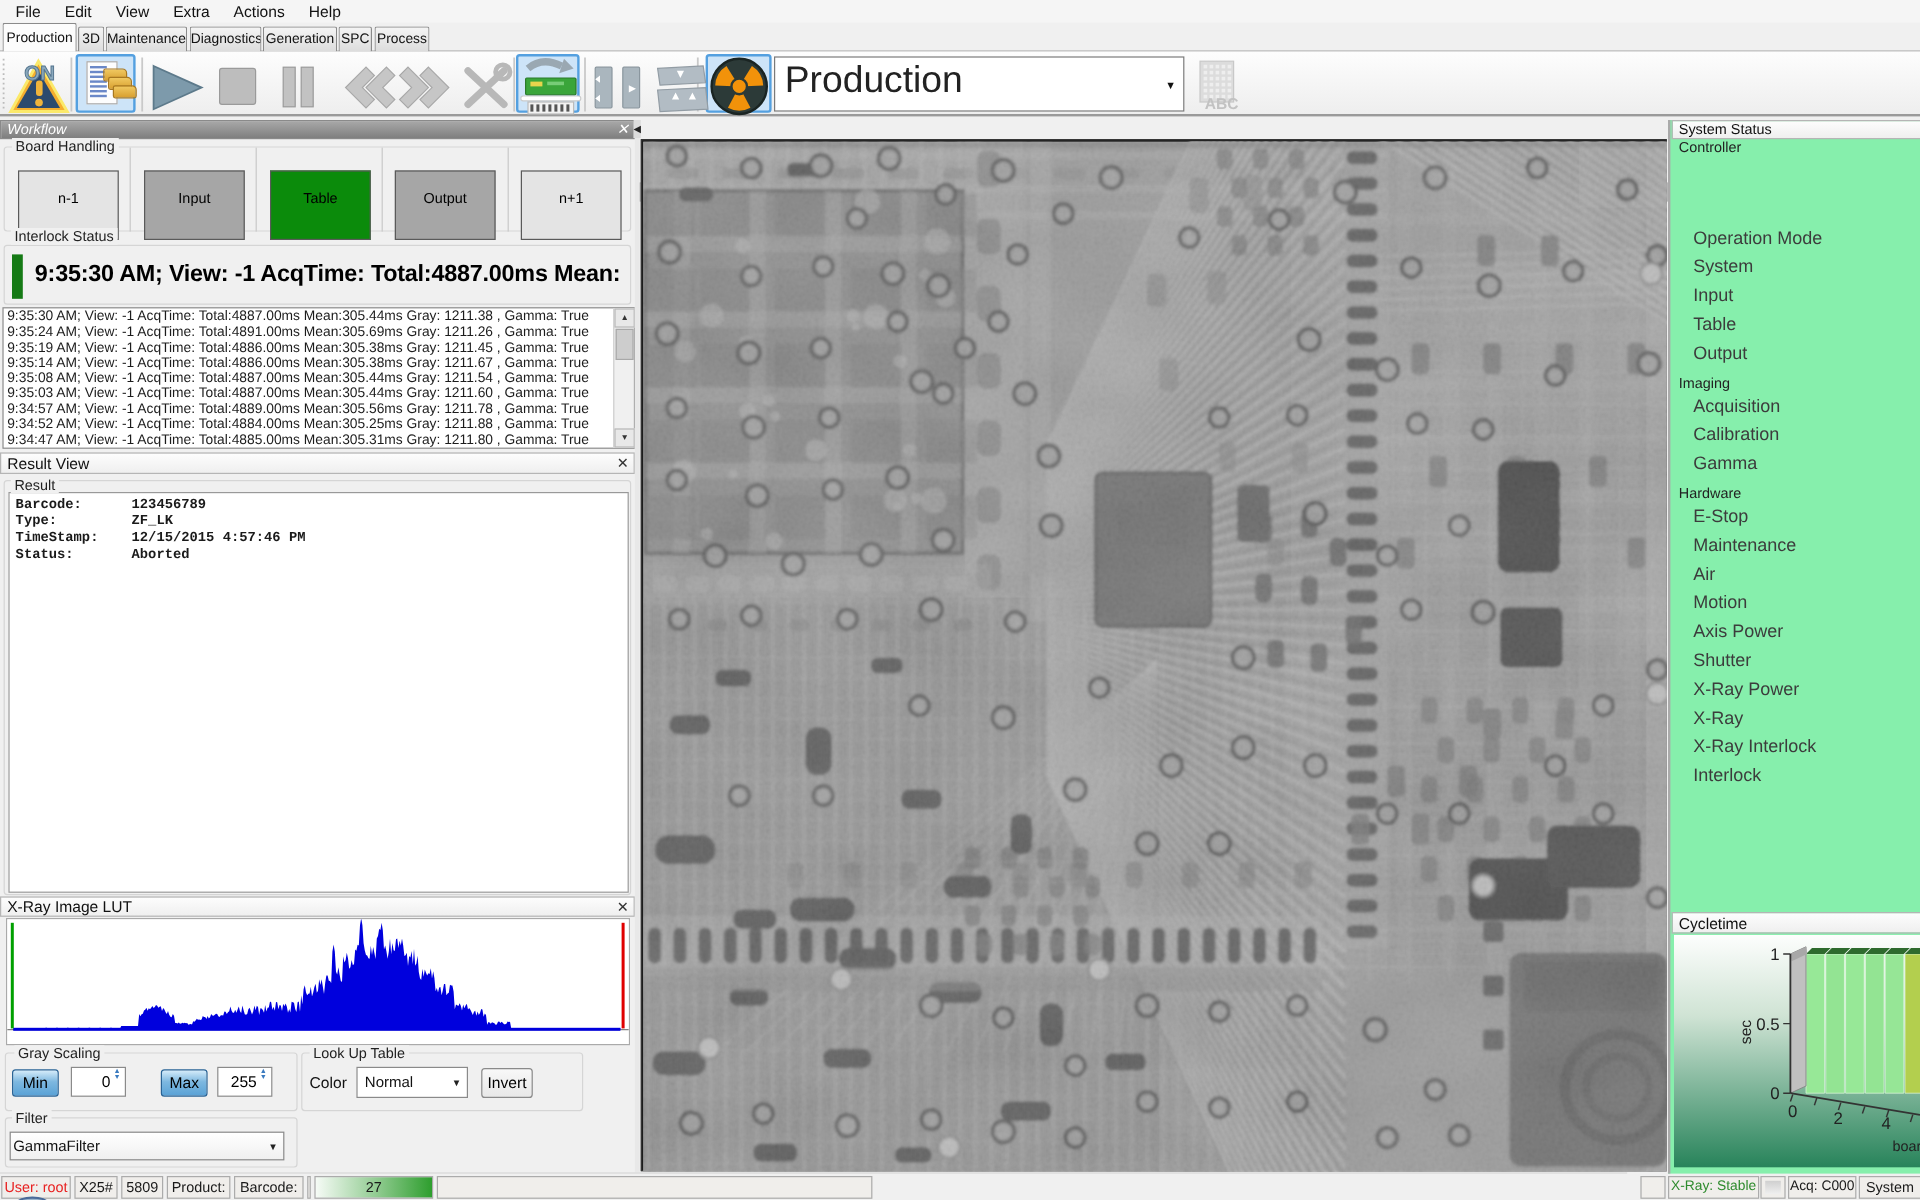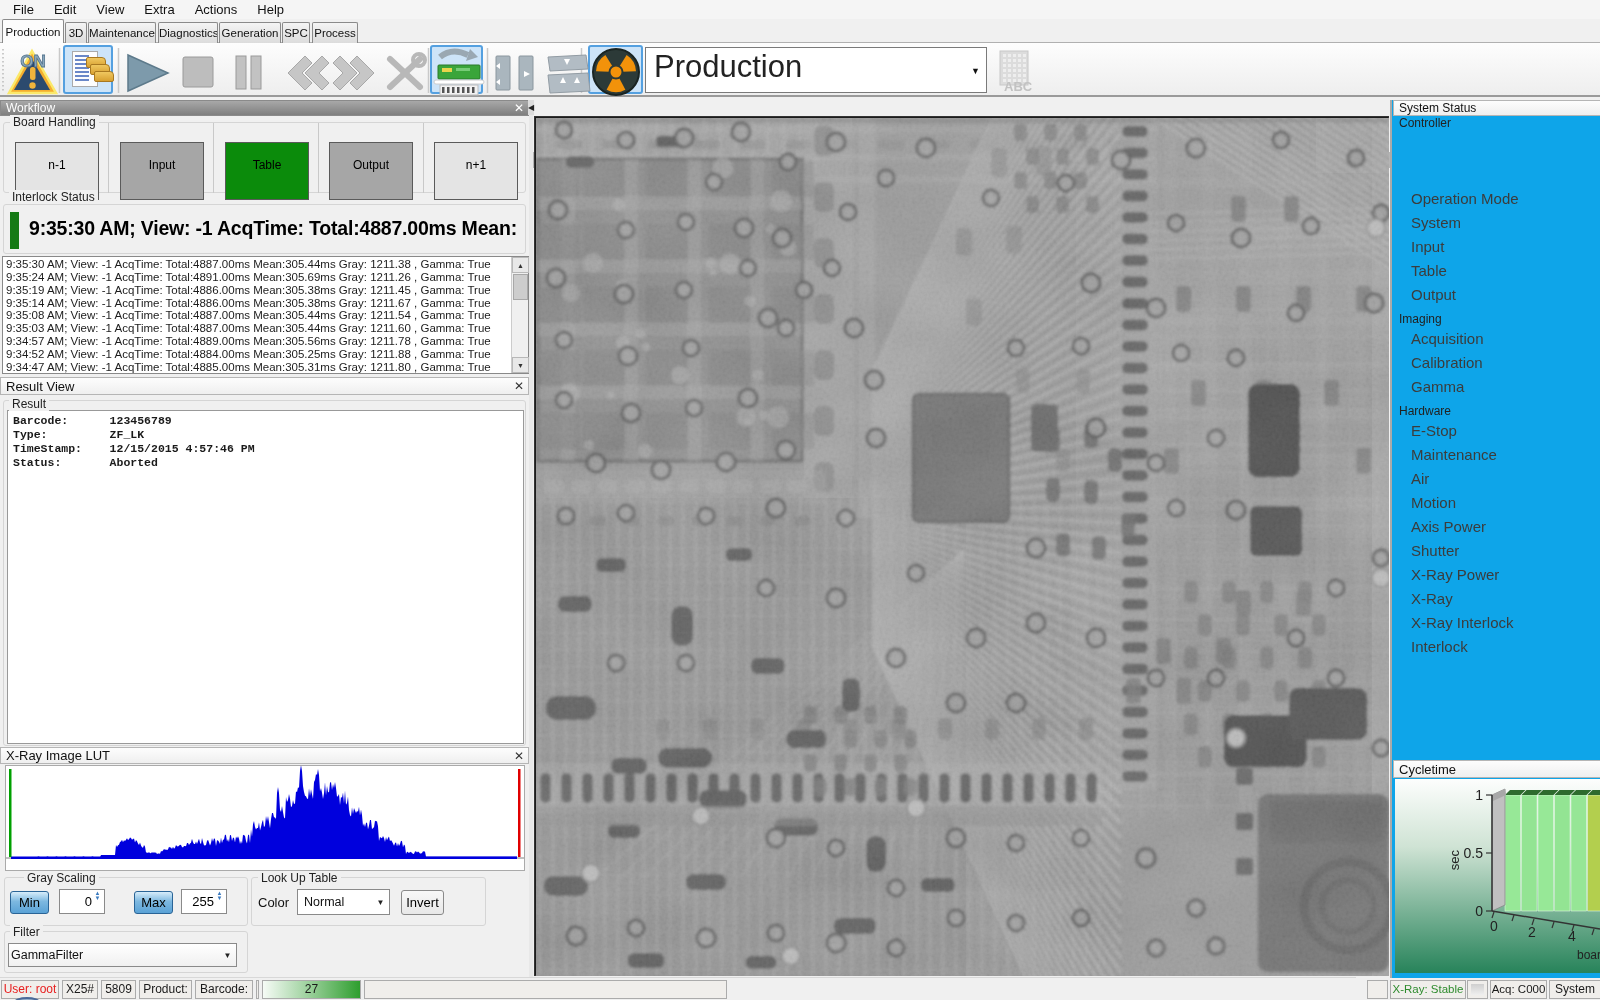--- a/index.html
+++ b/index.html
@@ -5,21 +5,21 @@
 .abs{position:absolute;}
 .menubar{left:0;top:0;width:1600px;height:19px;background:#f5f5f5;}
 .menubar span{display:inline-block;padding:2px 0;margin:0 10px;font-size:13px;color:#111;}
 .tabbar{left:0;top:19px;width:1600px;height:24px;background:#f0f0f0;border-bottom:1px solid #b0b0b0;}
 .tab{position:absolute;top:3px;height:21px;background:linear-gradient(#f4f4f4,#dcdcdc);border:1px solid #8a8a8a;border-bottom:none;border-radius:2px 2px 0 0;font-size:11.5px;color:#111;text-align:center;line-height:20px;overflow:hidden;}
 .tab.sel{top:0px;height:24px;background:#fcfcfc;line-height:24px;z-index:3;}
 .toolbar{left:0;top:43px;width:1600px;height:54px;background:linear-gradient(#fdfdfd,#eeeeee);border-bottom:2px solid #9a9a9a;}
 .tbtn{position:absolute;top:2px;height:49px;border:2px solid #54a0e0;background:#cde4f8;border-radius:3px;}
 .ptitle{position:absolute;height:16px;background:linear-gradient(#fdfdfd,#efefef);border:1px solid #b5b5b5;font-size:12px;color:#111;line-height:14px;padding-left:5px;}
 .ptitle .x{position:absolute;right:4px;top:0px;font-size:12px;color:#333;}
-.gtitle{background:linear-gradient(#a8a8a8,#7f7f7f);color:#fff;border:1px solid #8a8a8a;}
+.gtitle{background:linear-gradient(#a8a8a8,#7f7f7f);color:#fff;border:1px solid #8a8a8a;font-style:italic;}
 .group{position:absolute;border:1px solid #d5d5d5;border-radius:3px;}
 .glabel{position:absolute;top:-8px;left:6px;background:#f0f0f0;padding:0 3px;font-size:12px;color:#222;z-index:5;}
 .bbtn{position:absolute;top:19px;width:84px;height:58px;border:1px solid #5a5a5a;font-size:12px;color:#000;text-align:center;line-height:44px;}
 .cell{position:absolute;top:0;height:70px;border-right:1px solid #c9c9c9;}
 .logbox{left:2px;top:156px;width:527px;height:118px;background:#fff;border:1px solid #898989;font-size:11.5px;color:#1c1c1c;line-height:12.85px;padding:1px 0 0 3px;white-space:nowrap;overflow:hidden;}
 .mono{font-family:"Liberation Mono",monospace;font-weight:bold;font-size:11.5px;color:#1a1a1a;line-height:14px;white-space:pre;}
 .sbar-seg{position:absolute;top:2px;height:19px;border:1px solid #ababab;background:#f0eeeb;font-size:12px;color:#1a1a1a;text-align:center;line-height:17px;}
 .spin{position:absolute;width:46px;height:25px;border:1px solid #8a8a8a;background:#fff;font-size:13px;text-align:right;line-height:23px;padding-right:12px;}
 .spin .ar{position:absolute;right:1px;top:1px;width:11px;height:21px;font-size:6px;line-height:5px;color:#3a7abf;text-align:center;}
 .bluebtn{position:absolute;width:39px;height:23px;border:1px solid #2a6496;border-radius:3px;background:linear-gradient(#d6ecfa,#7db8e0 45%,#5aa2d6);font-size:13px;text-align:center;line-height:21px;color:#000;}
@@ -190,21 +190,21 @@
     </div>
     <div class="ptitle" style="left:0;top:647px;width:529px;height:17px;line-height:16px;font-size:13px;">X-Ray Image LUT<span class="x">✕</span></div>
     <div class="abs" style="left:5px;top:665px;width:520px;height:106px;border:1px solid #aaa;"><svg width="518" height="104" viewBox="0 0 518 104">
         <rect width="518" height="104" fill="#ffffff"></rect>
         <line x1="0" y1="92.0" x2="518" y2="92.0" stroke="#808080" stroke-width="1"></line>
         <polygon points="5,92.0 5,91.2 6,91.2 7,91.2 8,91.2 9,91.2 10,91.2 11,91.2 12,91.2 13,91.2 14,91.2 15,91.2 16,91.2 17,91.2 18,91.2 19,91.2 20,91.2 21,91.2 22,91.2 23,91.2 24,91.2 25,91.2 26,91.2 27,91.2 28,91.2 29,91.2 30,91.2 31,91.2 32,90.5 33,90.5 34,91.2 35,91.2 36,91.2 37,91.2 38,91.2 39,91.2 40,91.2 41,90.5 42,90.5 43,91.2 44,91.2 45,91.2 46,91.2 47,91.2 48,91.2 49,91.2 50,90.5 51,90.5 52,91.2 53,91.2 54,91.2 55,91.2 56,91.2 57,91.2 58,91.2 59,90.5 60,90.5 61,91.2 62,91.2 63,91.2 64,91.2 65,91.2 66,91.2 67,91.2 68,90.5 69,90.5 70,91.2 71,91.2 72,91.2 73,91.2 74,91.2 75,91.2 76,91.2 77,90.5 78,90.5 79,91.2 80,91.2 81,91.2 82,91.2 83,91.2 84,91.2 85,91.2 86,90.5 87,90.5 88,91.2 89,91.2 90,91.2 91,91.2 92,91.2 93,91.2 94,91.2 95,89.0 96,89.0 97,89.0 98,89.0 99,89.0 100,89.0 101,89.0 102,89.0 103,89.0 104,89.0 105,89.0 106,89.0 107,89.0 108,89.0 109,89.0 110,79.0 111,80.9 112,79.3 113,78.8 114,76.0 115,75.4 116,73.8 117,76.2 118,74.2 119,75.1 120,73.8 121,72.3 122,74.0 123,73.2 124,71.5 125,72.1 126,73.8 127,72.9 128,72.6 129,76.6 130,74.1 131,75.3 132,77.5 133,79.0 134,76.5 135,79.6 136,81.2 137,81.7 138,79.1 139,80.4 140,86.4 141,86.5 142,86.9 143,86.1 144,87.2 145,86.9 146,86.3 147,86.8 148,86.3 149,86.8 150,86.6 151,87.9 152,87.5 153,87.4 154,87.8 155,85.1 156,85.4 157,84.5 158,82.9 159,83.7 160,83.5 161,84.0 162,83.5 163,80.7 164,81.6 165,81.6 166,83.1 167,80.7 168,82.7 169,81.7 170,79.0 171,80.2 172,80.4 173,79.7 174,78.8 175,78.9 176,80.9 177,81.5 178,80.1 179,80.1 180,80.2 181,77.0 182,77.1 183,79.1 184,77.6 185,76.8 186,72.7 187,76.3 188,77.9 189,78.0 190,75.5 191,77.9 192,75.3 193,72.8 194,76.8 195,78.2 196,72.0 197,75.9 198,79.3 199,79.6 200,79.1 201,75.0 202,73.7 203,76.6 204,79.5 205,76.9 206,72.0 207,75.8 208,72.2 209,73.1 210,79.9 211,74.2 212,74.5 213,75.7 214,77.9 215,71.6 216,76.9 217,73.7 218,73.5 219,68.5 220,69.2 221,75.4 222,73.0 223,76.2 224,68.9 225,69.3 226,75.0 227,71.6 228,71.9 229,76.5 230,70.4 231,72.6 232,70.2 233,72.7 234,78.0 235,74.8 236,77.8 237,68.7 238,69.2 239,69.7 240,74.9 241,77.4 242,69.2 243,68.5 244,77.1 245,63.3 246,70.8 247,58.3 248,55.0 249,61.0 250,63.4 251,62.1 252,62.0 253,56.3 254,64.4 255,61.0 256,56.4 257,53.8 258,61.2 259,59.6 260,50.1 261,54.9 262,50.0 263,56.0 264,62.3 265,53.0 266,47.0 267,46.9 268,51.2 269,51.4 270,53.1 271,27.0 272,21.0 273,27.0 274,43.7 275,46.0 276,40.0 277,46.0 278,51.4 279,52.4 280,30.9 281,36.0 282,34.0 283,28.0 284,32.7 285,41.3 286,40.0 287,34.0 288,38.1 289,37.5 290,25.3 291,26.2 292,21.3 293,22.0 294,5.0 295,-1.0 296,5.0 297,20.0 298,26.0 299,29.8 300,30.2 301,32.5 302,33.0 303,22.2 304,29.9 305,23.2 306,28.2 307,33.1 308,16.0 309,14.0 310,8.0 311,9.0 312,3.0 313,9.0 314,25.3 315,22.0 316,26.8 317,32.9 318,27.2 319,16.3 320,29.2 321,19.9 322,25.8 323,26.4 324,16.8 325,16.1 326,24.0 327,18.0 328,22.0 329,16.0 330,22.0 331,30.7 332,30.0 333,28.0 334,39.1 335,30.7 336,32.0 337,26.4 338,37.5 339,24.6 340,38.7 341,37.0 342,30.5 343,43.9 344,49.2 345,50.6 346,41.3 347,48.0 348,42.0 349,44.6 350,47.0 351,45.0 352,45.7 353,40.8 354,49.5 355,43.4 356,49.1 357,60.0 358,57.3 359,61.0 360,57.0 361,56.5 362,63.3 363,59.4 364,54.0 365,54.0 366,63.3 367,61.9 368,61.3 369,54.7 370,55.2 371,55.2 372,60.3 373,75.1 374,71.0 375,71.8 376,72.3 377,70.1 378,72.1 379,76.0 380,71.1 381,74.2 382,72.0 383,70.4 384,75.2 385,74.0 386,75.4 387,77.6 388,79.8 389,77.2 390,76.3 391,80.4 392,76.9 393,79.9 394,78.1 395,74.8 396,75.2 397,81.3 398,78.6 399,79.8 400,88.0 401,85.7 402,86.1 403,87.2 404,85.8 405,86.3 406,86.7 407,88.0 408,87.8 409,85.4 410,85.3 411,86.4 412,85.5 413,86.3 414,87.6 415,87.6 416,87.1 417,85.3 418,85.6 419,85.4 420,90.8 421,90.8 422,90.8 423,90.8 424,90.8 425,90.8 426,90.8 427,90.8 428,90.8 429,90.8 430,90.8 431,90.8 432,90.8 433,90.8 434,90.8 435,90.8 436,90.8 437,90.8 438,90.8 439,90.8 440,90.8 441,90.8 442,90.8 443,90.8 444,90.8 445,90.8 446,90.8 447,90.8 448,90.8 449,90.8 450,90.8 451,90.8 452,90.8 453,90.8 454,90.8 455,90.8 456,90.8 457,90.8 458,90.8 459,90.8 460,90.8 461,90.8 462,90.8 463,90.8 464,90.8 465,90.8 466,90.8 467,90.8 468,90.8 469,90.8 470,90.8 471,90.8 472,90.8 473,90.8 474,90.8 475,90.8 476,90.8 477,90.8 478,90.8 479,90.8 480,90.8 481,90.8 482,90.8 483,90.8 484,90.8 485,90.8 486,90.8 487,90.8 488,90.8 489,90.8 490,90.8 491,90.8 492,90.8 493,90.8 494,90.8 495,90.8 496,90.8 497,90.8 498,90.8 499,90.8 500,90.8 501,90.8 502,90.8 503,90.8 504,90.8 505,90.8 506,90.8 507,90.8 508,90.8 509,90.8 510,90.8 511,90.8 511,92.0" fill="#0000dd"></polygon>
         <rect x="5" y="90.5" width="506" height="2.5" fill="#0000dd"></rect>
         <rect x="3" y="3" width="2.5" height="88.0" fill="#00a000"></rect>
         <rect x="512" y="3" width="2.5" height="88.0" fill="#e00000"></rect>
       </svg></div>
-    <div class="glabel abs" style="left:24px;top:771px;position:absolute;background:#f0f0f0;">Gray Scaling</div>
+    <div class="glabel abs" style="left:12px;top:771px;position:absolute;background:#f0f0f0;">Gray Scaling</div>
     <div class="group" style="left:4px;top:777px;width:244px;height:49px;"></div>
     <div class="bluebtn" style="left:10px;top:791px;">Min</div>
     <div class="spin" style="left:59px;top:789px;">0<span class="ar">▲<br>▼</span></div>
     <div class="bluebtn" style="left:134px;top:791px;">Max</div>
     <div class="spin" style="left:181px;top:789px;">255<span class="ar">▲<br>▼</span></div>
     <div class="glabel abs" style="left:258px;top:771px;position:absolute;background:#f0f0f0;">Look Up Table</div>
     <div class="group" style="left:251px;top:777px;width:235px;height:49px;"></div>
     <div class="abs" style="left:258px;top:795px;font-size:13px;color:#111;">Color</div>
     <div class="combo" style="left:297px;top:789px;width:93px;height:26px;line-height:24px;padding-left:6px;">Normal<span class="ar" style="top:6px;">▼</span></div>
     <div class="abs" style="left:401px;top:790px;width:43px;height:25px;border:1px solid #8a8a8a;border-radius:3px;background:linear-gradient(#f8f8f8,#e8e8e8);font-size:13px;text-align:center;line-height:23px;">Invert</div>
@@ -1140,21 +1140,21 @@
           <circle cx="840" cy="110" r="9" fill="#d5d5d5" stroke="#8a8a8a" stroke-width="2"></circle>
           <circle cx="380" cy="690" r="9" fill="#d5d5d5" stroke="#8a8a8a" stroke-width="2"></circle>
           <circle cx="55" cy="755" r="9" fill="#d5d5d5" stroke="#8a8a8a" stroke-width="2"></circle>
           <circle cx="255" cy="838" r="9" fill="#d5d5d5" stroke="#8a8a8a" stroke-width="2"></circle>
         </g>
         <rect width="853" height="858" filter="url(#blotch)"></rect>
         <rect width="853" height="858" filter="url(#grain)"></rect>
         <rect width="853" height="858" fill="#777777" opacity="0.23"></rect>
       </svg></div>
   </div>
-<div class="abs" style="left:1390px;top:100px;width:210px;height:878px;background:#0ea5e9;border-left:2px solid #aaaaaa;">
+<div class="abs" style="left:1390px;top:100px;width:210px;height:878px;background:#86efac;border-left:2px solid #aaaaaa;">
     <div class="ptitle" style="left:1px;top:0;width:209px;">System Status</div>
     <div class="sys-label" style="top:16px;">Controller</div>
     <div class="sys-item" style="top:90px;">Operation Mode</div>
     <div class="sys-item" style="top:114.0px;">System</div>
     <div class="sys-item" style="top:138.0px;">Input</div>
     <div class="sys-item" style="top:162.0px;">Table</div>
     <div class="sys-item" style="top:186.0px;">Output</div>
     <div class="sys-label" style="top:212.0px;">Imaging</div>
     <div class="sys-item" style="top:230.0px;">Acquisition</div>
     <div class="sys-item" style="top:254.0px;">Calibration</div>

